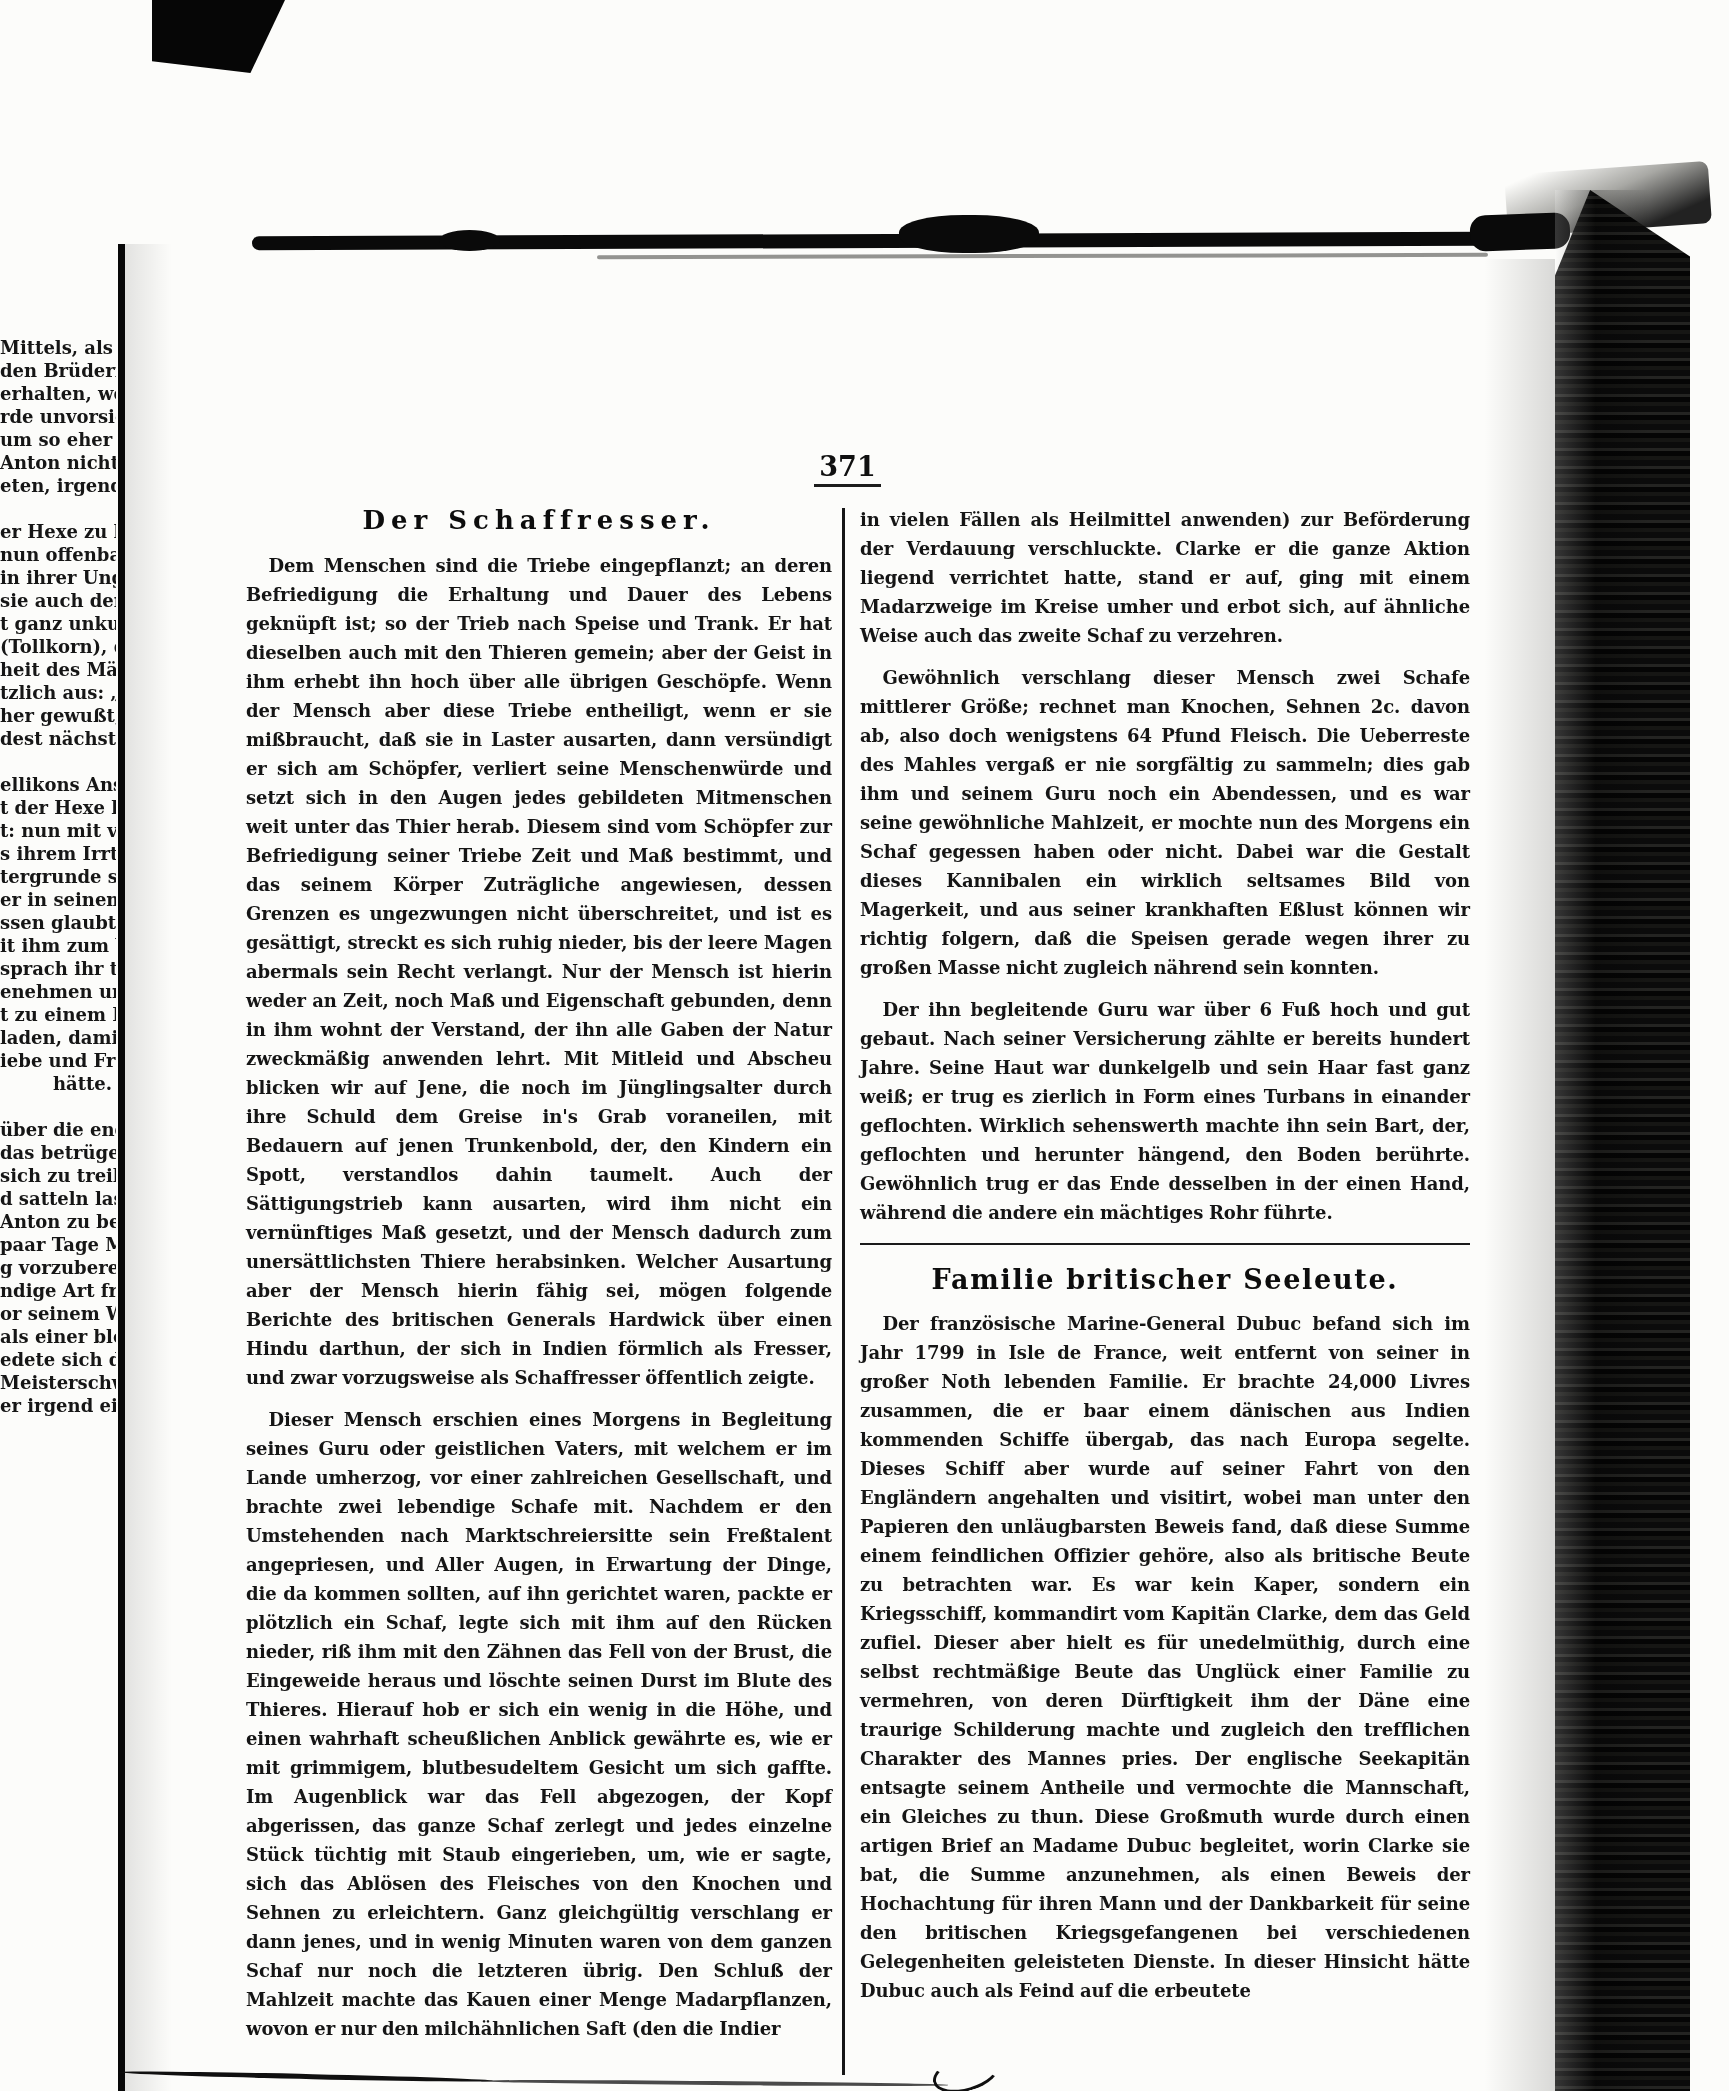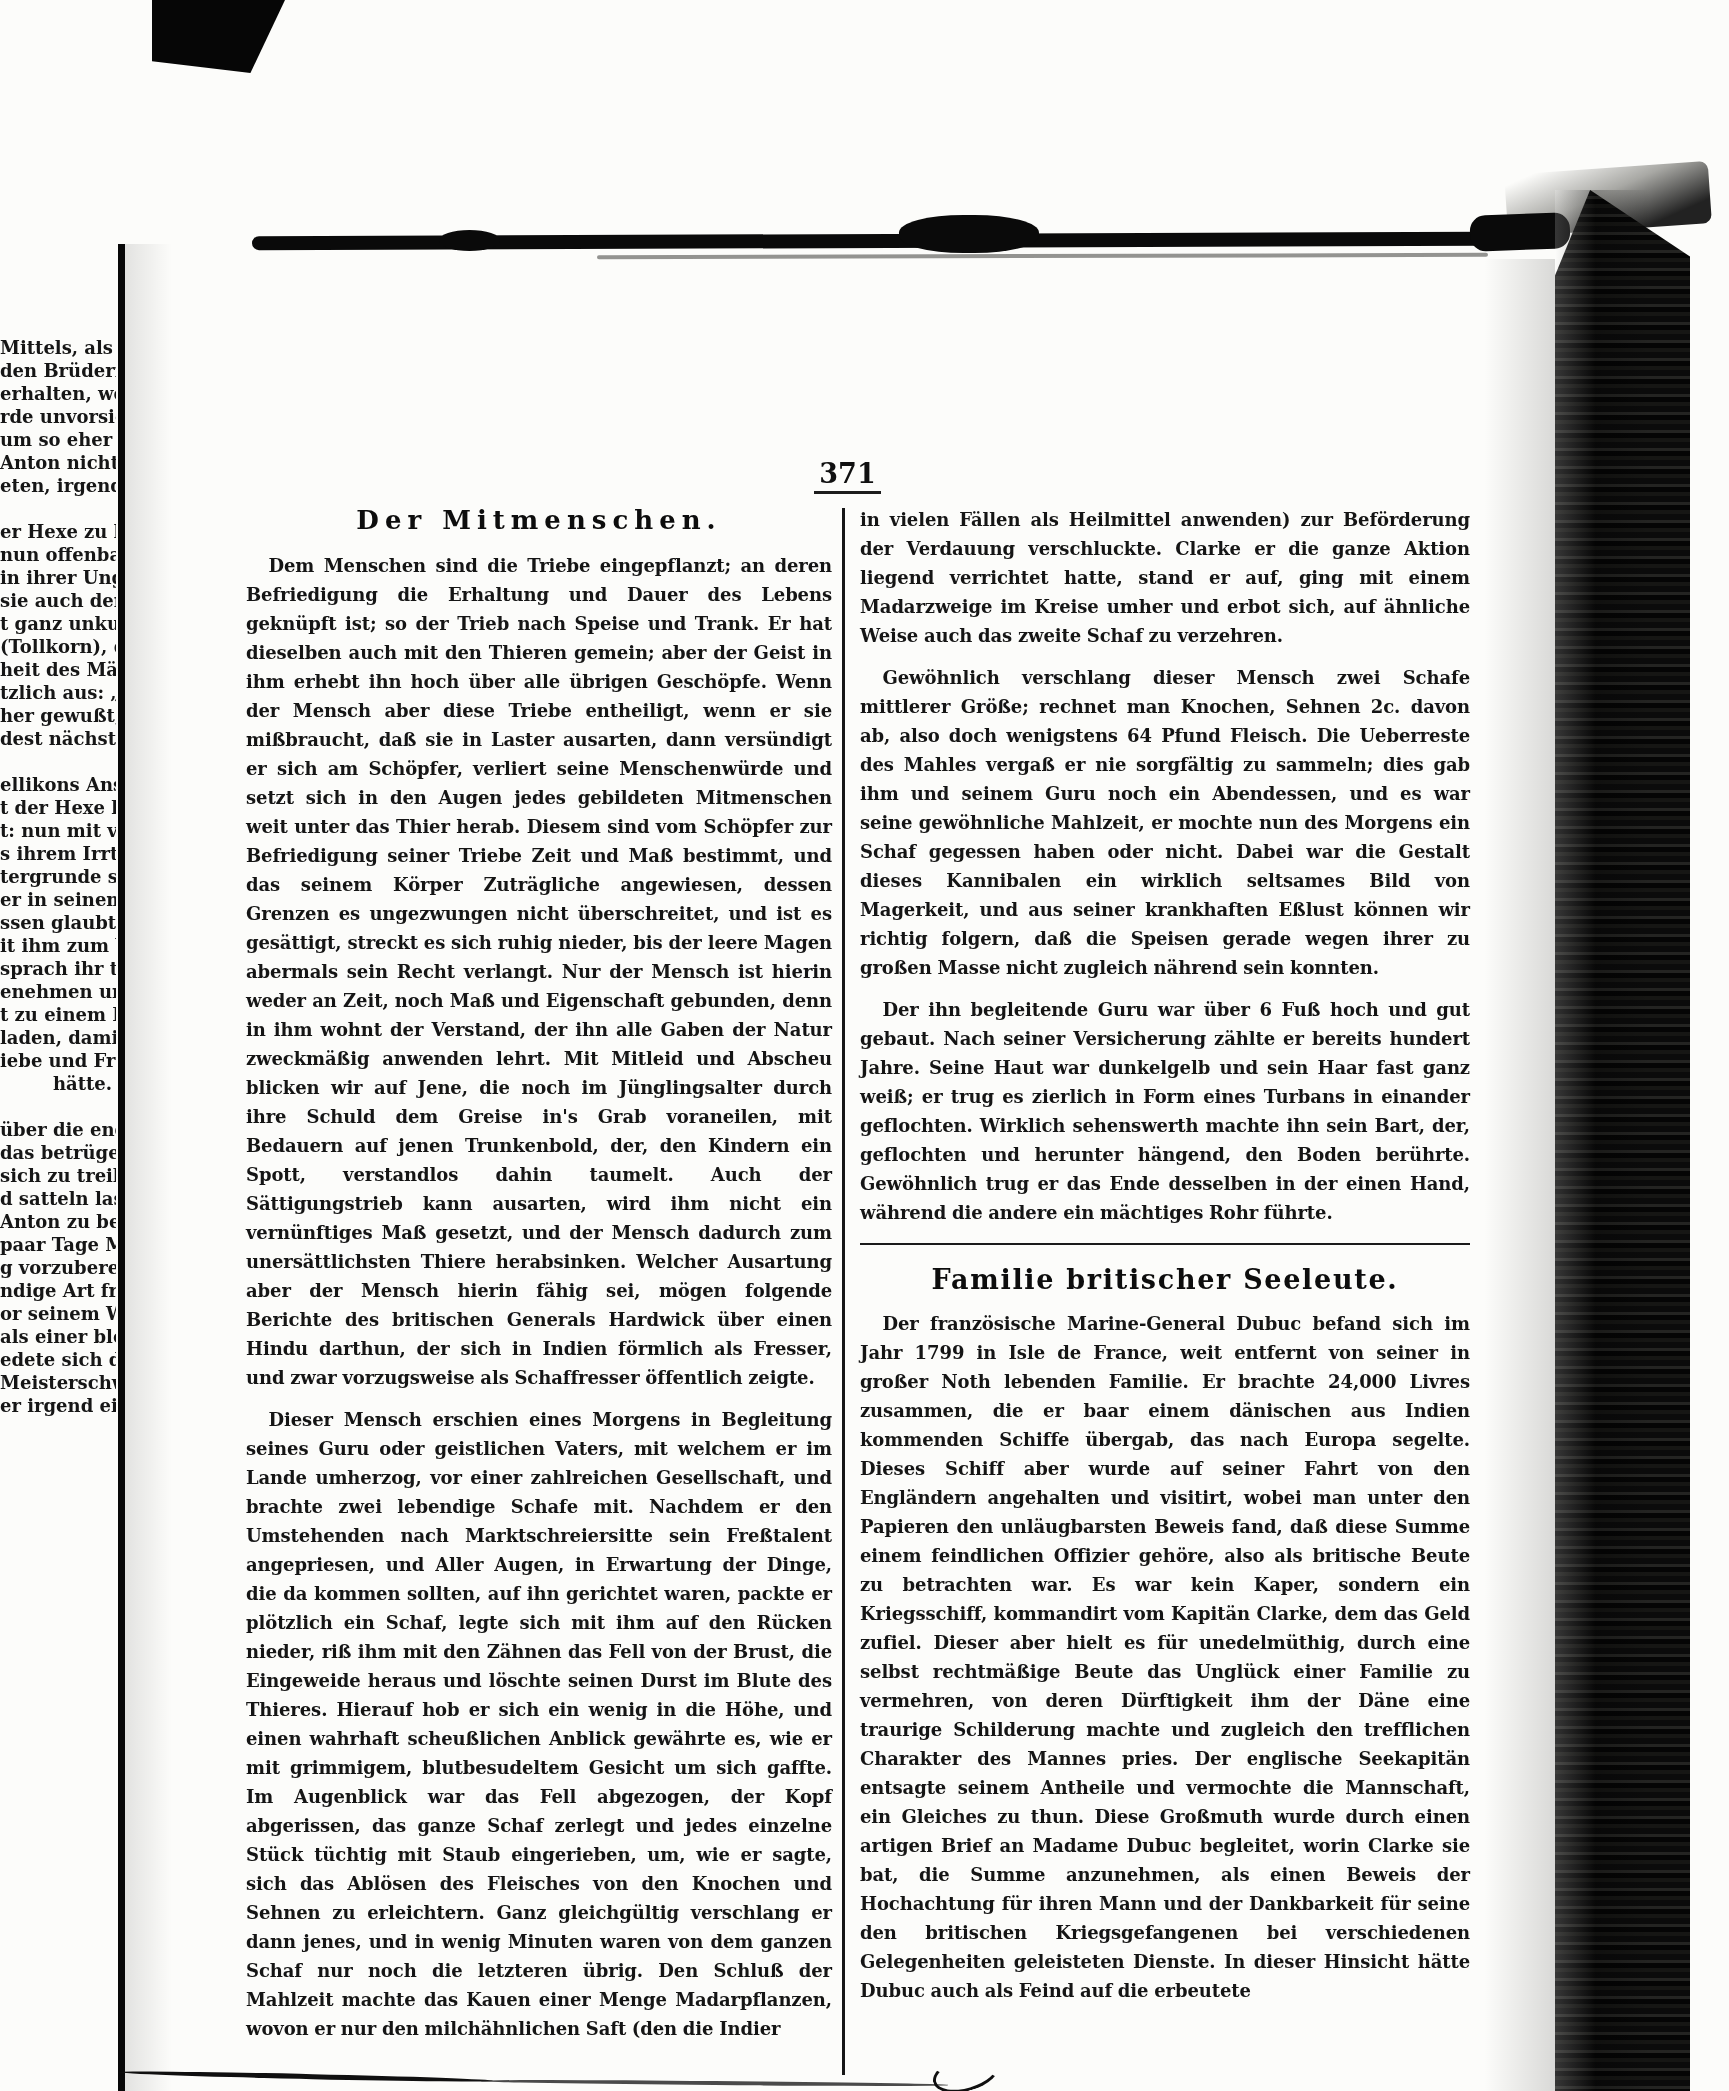--- a/index.html
+++ b/index.html
@@ -92,21 +92,21 @@
     font-size:18px; font-weight:bold; line-height:23px; color:#161616;
     white-space:nowrap; overflow:hidden;
   }
   .frag-line { min-height:23px; }
 
   
   .page-number {
     position:absolute; left:761px; top:451px; width:173px;
     text-align:center; font-size:27px; font-weight:bold; color:#101010;
   }
-  .page-number .num { display:inline-block; padding:0 5.2px 1.7px 5.2px; border-bottom:3.5px solid #1c1c1c;margin-top:7px; }
+  .page-number .num { display:inline-block; padding:0 5.2px 1.7px 5.2px; border-bottom:3.5px solid #1c1c1c; }
 
   .col-rule {
     position:absolute; left:842px; top:508px; width:2.6px; height:1567px;
     background:#161616;
   }
 
   .col { position:absolute; top:505px; }
   .col1 { left:246px; width:586px; }
   .col2 { left:860px; width:610px; }
 
@@ -200,21 +200,21 @@
       <div class="frag-line">er irgend einen</div>
     </div>
 
   <div class="page-number">
     <span class="num">371</span>
   </div>
 
   <div class="col-rule"></div>
 
   <div class="col col1">
-    <h1 class="title title1">Der Mitmenschen.</h1>
+    <h1 class="title title1">Der Schaffresser.</h1>
     <p>Dem Menschen sind die Triebe eingepflanzt; an deren Befriedigung die Erhaltung und Dauer des Lebens geknüpft ist; so der Trieb nach Speise und Trank. Er hat dieselben auch mit den Thieren gemein; aber der Geist in ihm erhebt ihn hoch über alle übrigen Geschöpfe. Wenn der Mensch aber diese Triebe entheiligt, wenn er sie mißbraucht, daß sie in Laster ausarten, dann versündigt er sich am Schöpfer, verliert seine Menschenwürde und setzt sich in den Augen jedes gebildeten Mitmenschen weit unter das Thier herab. Diesem sind vom Schöpfer zur Befriedigung seiner Triebe Zeit und Maß bestimmt, und das seinem Körper Zuträgliche angewiesen, dessen Grenzen es ungezwungen nicht überschreitet, und ist es gesättigt, streckt es sich ruhig nieder, bis der leere Magen abermals sein Recht verlangt. Nur der Mensch ist hierin weder an Zeit, noch Maß und Eigenschaft gebunden, denn in ihm wohnt der Verstand, der ihn alle Gaben der Natur zweckmäßig anwenden lehrt. Mit Mitleid und Abscheu blicken wir auf Jene, die noch im Jünglingsalter durch ihre Schuld dem Greise in's Grab voraneilen, mit Bedauern auf jenen Trunkenbold, der, den Kindern ein Spott, verstandlos dahin taumelt. Auch der Sättigungstrieb kann ausarten, wird ihm nicht ein vernünftiges Maß gesetzt, und der Mensch dadurch zum unersättlichsten Thiere herabsinken. Welcher Ausartung aber der Mensch hierin fähig sei, mögen folgende Berichte des britischen Generals Hardwick über einen Hindu darthun, der sich in Indien förmlich als Fresser, und zwar vorzugsweise als Schaffresser öffentlich zeigte.</p>
     <p>Dieser Mensch erschien eines Morgens in Begleitung seines Guru oder geistlichen Vaters, mit welchem er im Lande umherzog, vor einer zahlreichen Gesellschaft, und brachte zwei lebendige Schafe mit. Nachdem er den Umstehenden nach Marktschreiersitte sein Freßtalent angepriesen, und Aller Augen, in Erwartung der Dinge, die da kommen sollten, auf ihn gerichtet waren, packte er plötzlich ein Schaf, legte sich mit ihm auf den Rücken nieder, riß ihm mit den Zähnen das Fell von der Brust, die Eingeweide heraus und löschte seinen Durst im Blute des Thieres. Hierauf hob er sich ein wenig in die Höhe, und einen wahrhaft scheußlichen Anblick gewährte es, wie er mit grimmigem, blutbesudeltem Gesicht um sich gaffte. Im Augenblick war das Fell abgezogen, der Kopf abgerissen, das ganze Schaf zerlegt und jedes einzelne Stück tüchtig mit Staub eingerieben, um, wie er sagte, sich das Ablösen des Fleisches von den Knochen und Sehnen zu erleichtern. Ganz gleichgültig verschlang er dann jenes, und in wenig Minuten waren von dem ganzen Schaf nur noch die letzteren übrig. Den Schluß der Mahlzeit machte das Kauen einer Menge Madarpflanzen, wovon er nur den milchähnlichen Saft (den die Indier</p>
   </div>
 
   <div class="col col2">
     <p class="no-indent">in vielen Fällen als Heilmittel anwenden) zur Beförderung der Verdauung verschluckte. Clarke er die ganze Aktion liegend verrichtet hatte, stand er auf, ging mit einem Madarzweige im Kreise umher und erbot sich, auf ähnliche Weise auch das zweite Schaf zu verzehren.</p>
     <p>Gewöhnlich verschlang dieser Mensch zwei Schafe mittlerer Größe; rechnet man Knochen, Sehnen 2c. davon ab, also doch wenigstens 64 Pfund Fleisch. Die Ueberreste des Mahles vergaß er nie sorgfältig zu sammeln; dies gab ihm und seinem Guru noch ein Abendessen, und es war seine gewöhnliche Mahlzeit, er mochte nun des Morgens ein Schaf gegessen haben oder nicht. Dabei war die Gestalt dieses Kannibalen ein wirklich seltsames Bild von Magerkeit, und aus seiner krankhaften Eßlust können wir richtig folgern, daß die Speisen gerade wegen ihrer zu großen Masse nicht zugleich nährend sein konnten.</p>
     <p>Der ihn begleitende Guru war über 6 Fuß hoch und gut gebaut. Nach seiner Versicherung zählte er bereits hundert Jahre. Seine Haut war dunkelgelb und sein Haar fast ganz weiß; er trug es zierlich in Form eines Turbans in einander geflochten. Wirklich sehenswerth machte ihn sein Bart, der, geflochten und herunter hängend, den Boden berührte. Gewöhnlich trug er das Ende desselben in der einen Hand, während die andere ein mächtiges Rohr führte.</p>
     <div class="article-rule"></div>
     <h2 class="title title2">Familie britischer Seeleute.</h2>

